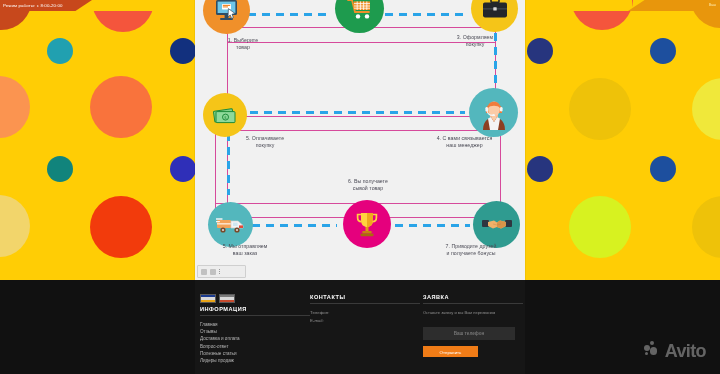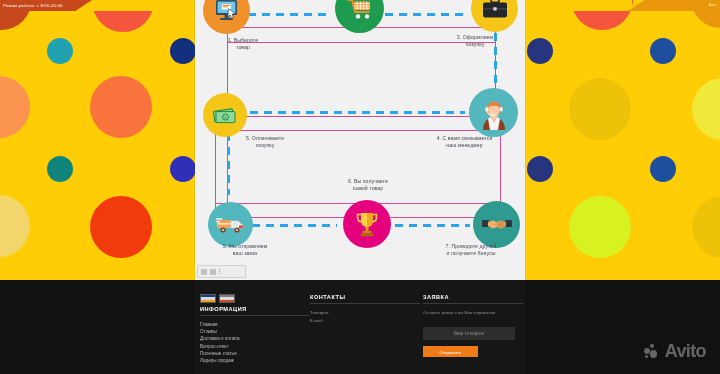--- a/index.html
+++ b/index.html
@@ -72,21 +72,21 @@
   .flag{width:14px;height:7px;border:1px solid #5a5a5a;background:#d9d9d9;position:relative;overflow:hidden;}
   .flag .bar{position:absolute;left:0;right:0;height:33%;}
   .phone-input{margin-top:2px;width:88px;height:11px;background:#2d2d2d;border:none;
      color:#ffffff;font-size:4.6px;font-weight:bold;text-align:center;line-height:11px;
      font-family:"Liberation Sans", sans-serif;}
   .send-btn{margin-top:5px;width:55px;height:11px;background:#f07c17;border:none;color:#ffffff;
      font-size:4.4px;text-align:center;line-height:11px;cursor:pointer;
      font-family:"Liberation Sans", sans-serif;}
 
   
-  .avito{position:absolute;right:14px;bottom:12px;display:flex;align-items:center;gap:4px;opacity:.55;}
+  .avito{position:absolute;right:14px;bottom:12px;display:flex;gap:4px;opacity:.55;}
   .avito .mark{position:relative;width:17px;height:15px;}
   .avito .mark i{position:absolute;border-radius:50%;background:#a9a9a9;}
   .avito .word{font-size:18px;color:#a9a9a9;font-weight:bold;letter-spacing:-.6px;
      font-family:"Liberation Sans", sans-serif;}
 </style>
 </head>
 <body>
 
 <div id="page">
 

